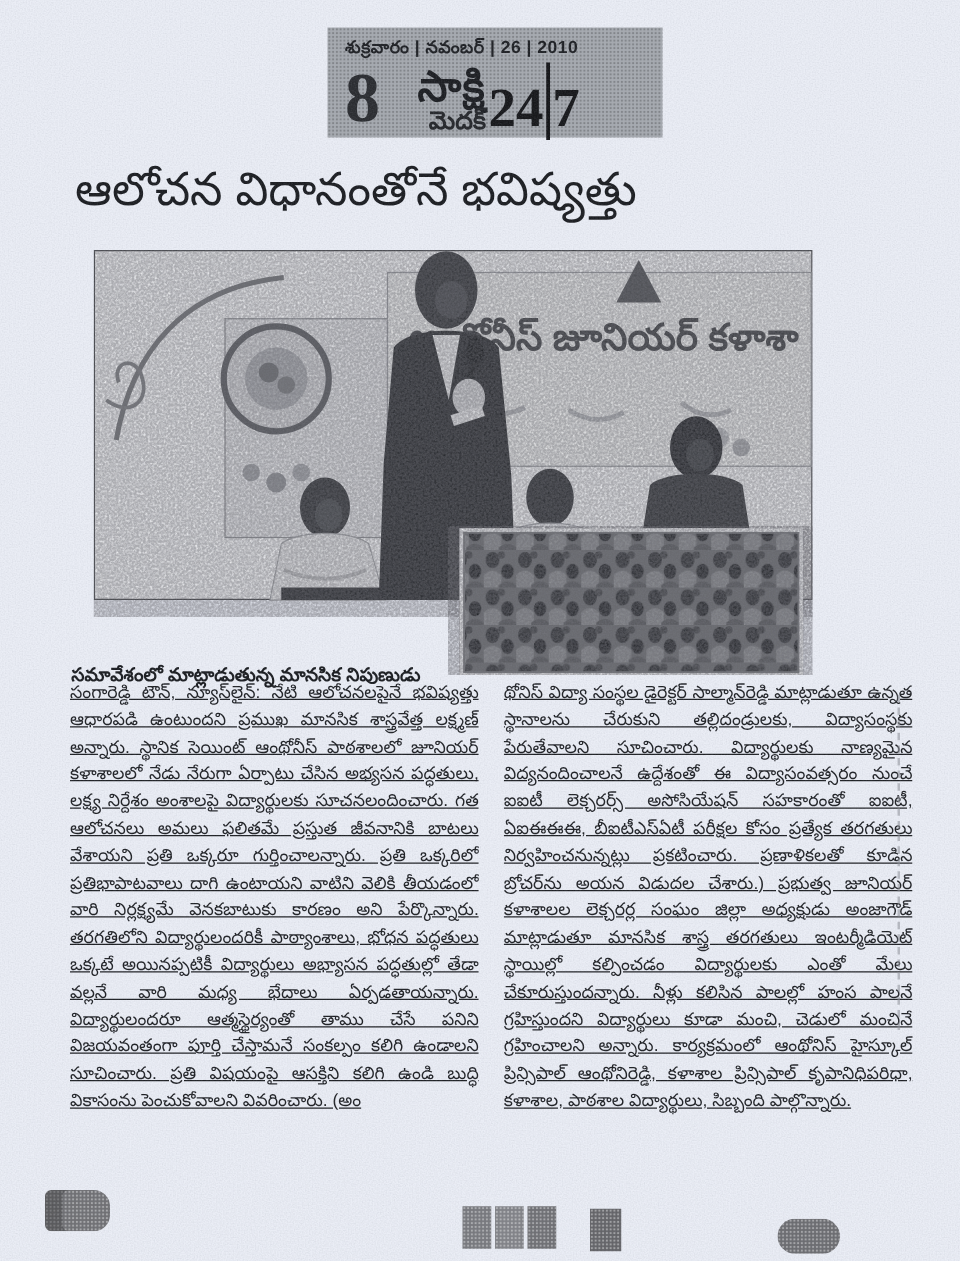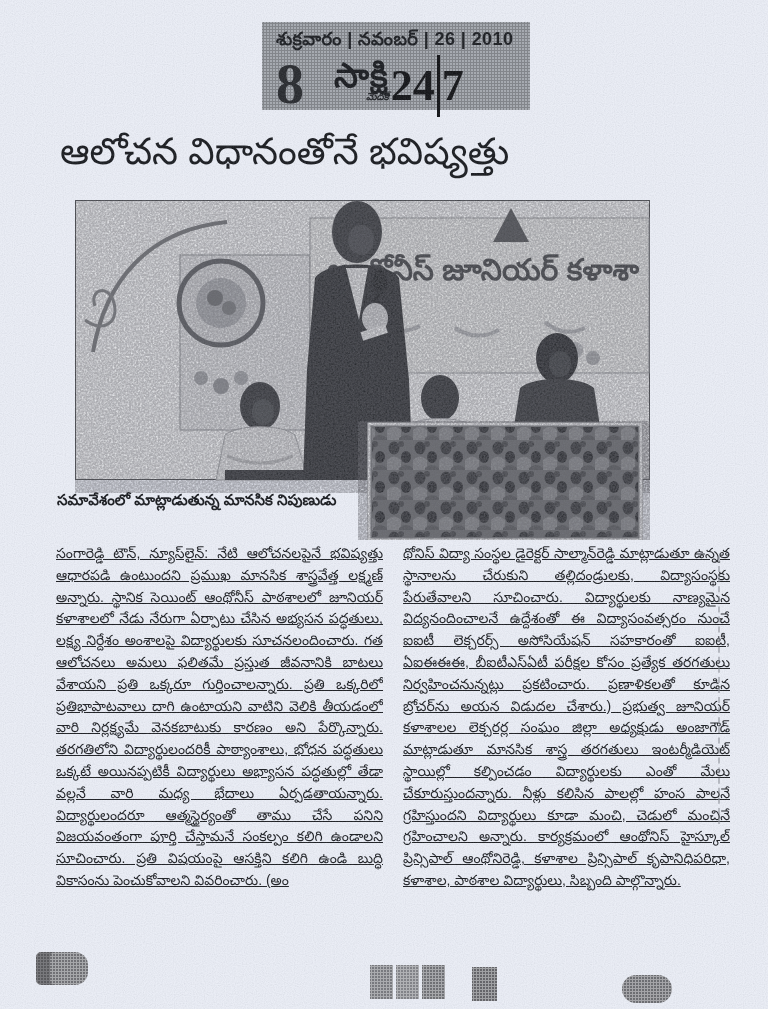--- a/index.html
+++ b/index.html
@@ -12,42 +12,42 @@
   }
 
   
   .masthead {
     position:absolute; left:262px; top:22px; width:268px; height:88px;
     background-color:var(--masthead-bg,#a7abb1);
     background-image:radial-gradient(rgba(0,0,0,.22) 1px, transparent 1.2px);
     background-size:3px 3px;
     box-sizing:border-box; padding:7px 12px 0 14px;
   }
-  .date-line { font-size:18px; font-weight:bold; letter-spacing:.4px; white-space:nowrap; color:#1f2125; }
+  .date-line { font-size:14px; font-weight:bold; letter-spacing:.4px; white-space:nowrap; color:#1f2125; }
   .masthead-row { display:flex; align-items:flex-start; margin-top:1px; }
   .page-number { font-family:"Liberation Serif", serif; font-size:56px; font-weight:bold; line-height:58px; color:#2b2d31; }
   .paper-center { margin-left:30px; text-align:right; }
   .paper-name { font-size:34px; font-weight:bold; line-height:40px; color:#1d1f23; letter-spacing:1px; }
-  .district { font-size:10px; font-weight:bold; margin-top:-4px; color:#26282c;font-style:italic; }
-  .edition { display:flex; align-items:center; margin-left:2px; font-family:"Liberation Serif", serif; font-weight:bold; color:#17181b; }
+  .district { font-size:20px; font-weight:bold; margin-top:-4px; color:#26282c; }
+  .edition { display:flex; align-items:flex-end; margin-left:2px; font-family:"Liberation Serif", serif; font-weight:bold; color:#17181b; }
   .edition-num { font-size:44px; line-height:50px; }
   .edition-bar { width:3px; height:62px; background:#141518; margin:0 2px; }
 
   
   .headline {
     position:absolute; left:60px; top:131px; width:650px; margin:0;
     font-size:37px; font-weight:normal; white-space:nowrap; color:#1c1e22;
   }
 
   
   .photo-block { position:absolute; left:75px; top:200px; width:575px; height:340px; }
 
   
   .caption { position:absolute; left:57px; top:487px; width:312px; font-size:15px; font-weight:bold; line-height:25px; color:#1b1d21; }
-  .caption div { white-space:nowrap; }
+  .caption div { white-space:nowrap;margin-top:41px; }
 
   
   .article-col {
     position:absolute; top:543px; width:327px; height:394px;
     font-size:14px; line-height:21.8px; text-align:justify; color:#1f2125;
     overflow:hidden;
     text-decoration:underline;
   }
   .col1 { left:56px; }
   .col2 { left:403px; }

